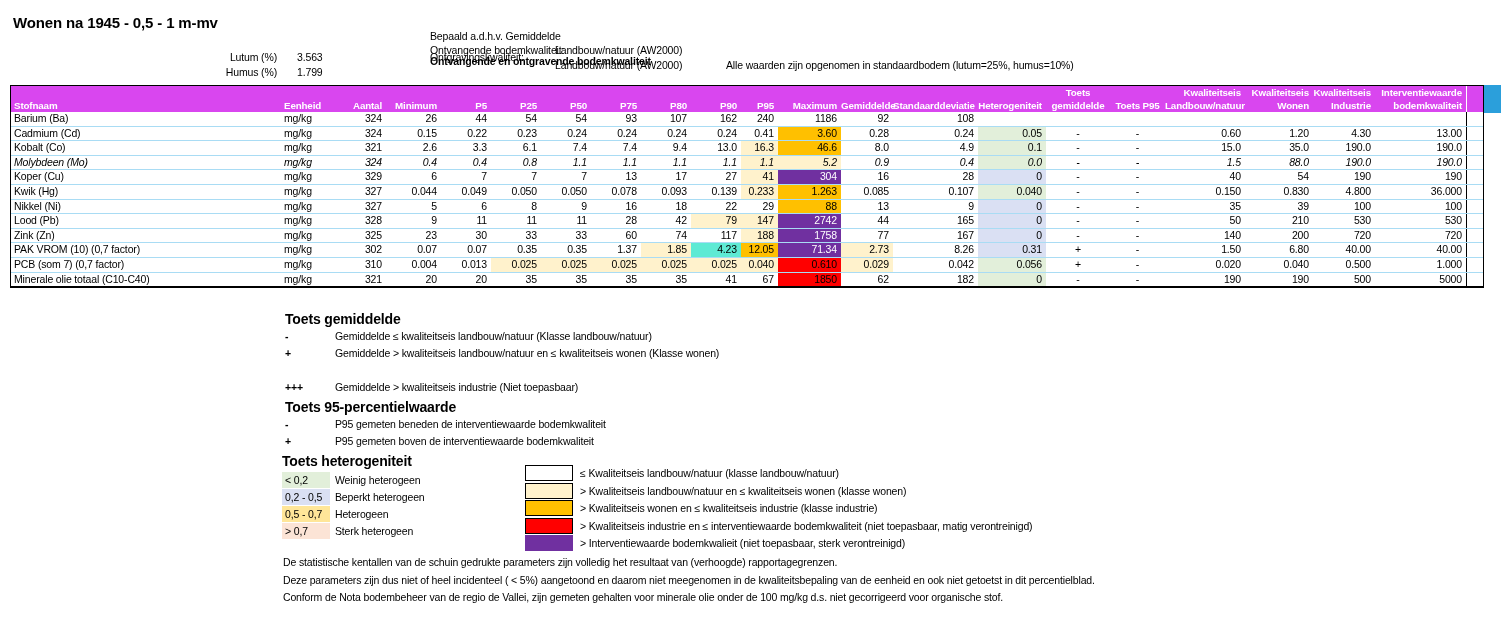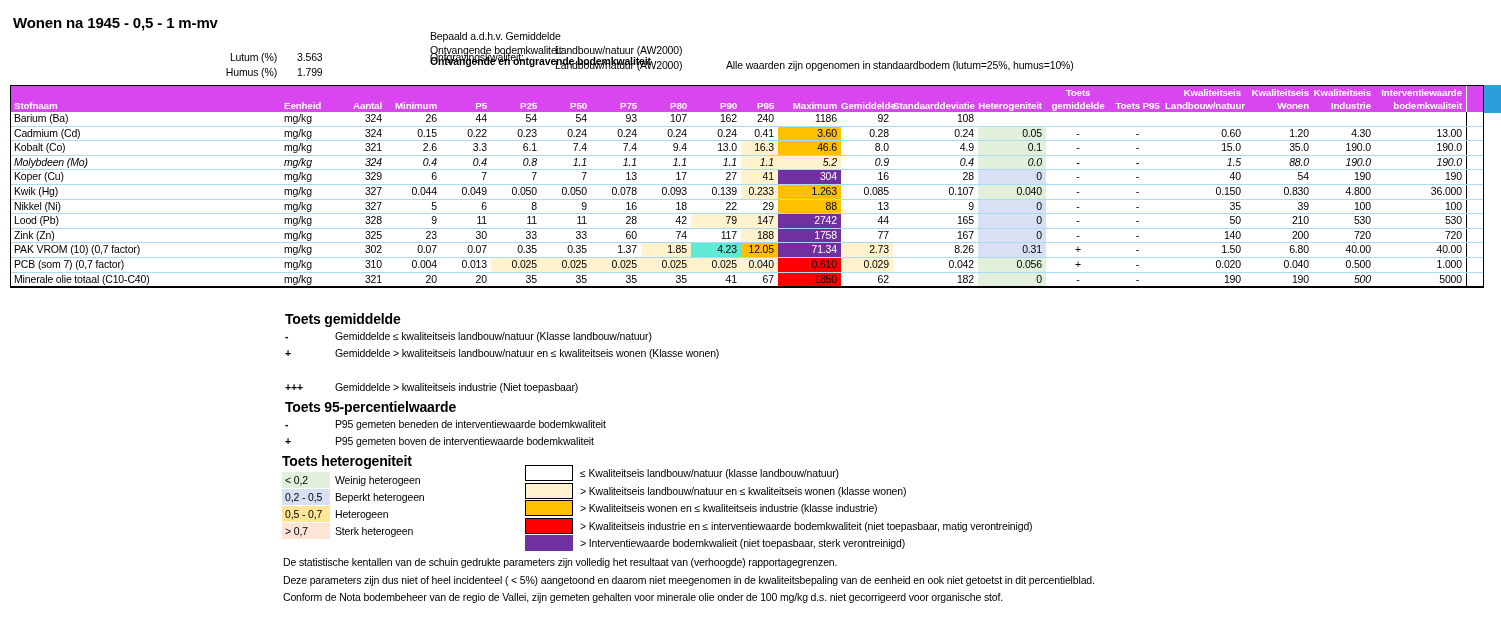--- a/index.html
+++ b/index.html
@@ -383,21 +383,21 @@
         <div class="td a-r" style="width: 50px;">41</div>
         <div class="td a-r" style="width: 37px;">67</div>
         <div class="td a-r" style="width: 63px; background: rgb(255, 0, 0);">1850</div>
         <div class="td a-r" style="width: 52px;">62</div>
         <div class="td a-r" style="width: 85px;">182</div>
         <div class="td a-r" style="width: 68px; background: rgb(226, 239, 218);">0</div>
         <div class="td a-c" style="width: 64px;">-</div>
         <div class="td a-c" style="width: 55px;">-</div>
         <div class="td a-r" style="width: 80px;">190</div>
         <div class="td a-r" style="width: 68px;">190</div>
-        <div class="td a-r" style="width: 62px; font-style: italic;">500</div>
+        <div class="td a-r" style="width: 62px;">500</div>
         <div class="td a-r" style="width: 91px;">5000</div>
         <div class="td a-l" style="width: 17px; border-left: 1px solid rgb(0, 0, 0);"></div>
       </div>
     </div>
 
   <div class="abs" id="hdr-strip" style="left: 1484px; top: 85px; width: 17px; height: 28px; background: rgb(43, 159, 219);"></div>
 
   <div class="abs" style="left:285px;top:311px;">
     <div class="leg-title">Toets gemiddelde</div>
     <div id="leg-gem-items" style="position: relative; height: 74px;">

